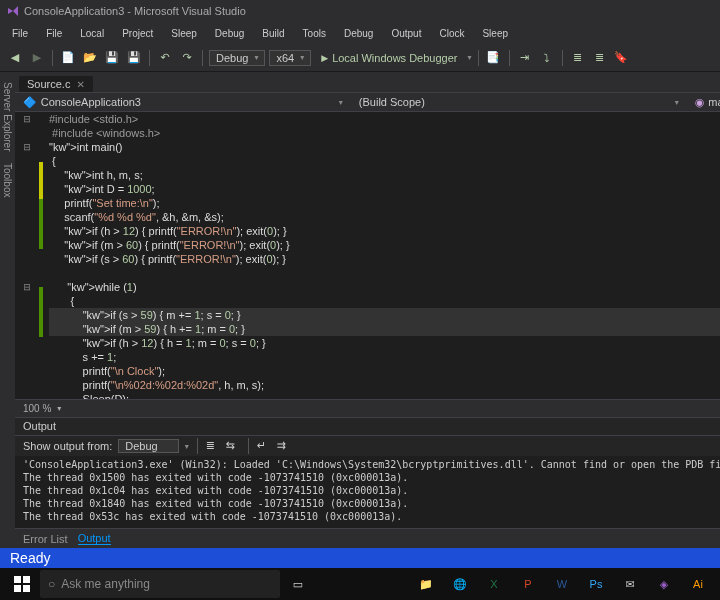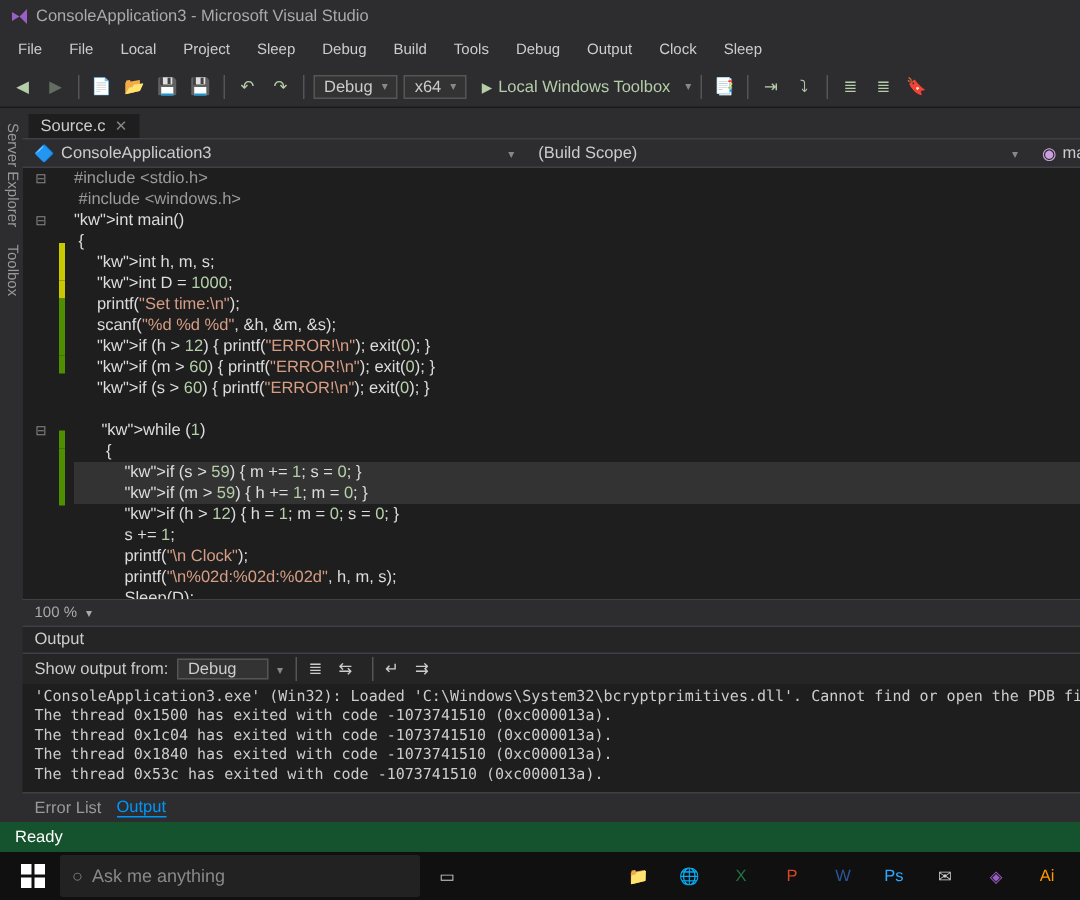--- a/index.html
+++ b/index.html
@@ -40,21 +40,21 @@
 .pp { color: #9b9b9b; }
 .zoom-bar { background: #2d2d30; height: 18px; display: flex; align-items: center; padding: 0 8px; font-size: 10px; color: #aaa; gap: 6px; border-top: 1px solid #3f3f46; }
 .output-panel { background: #252526; display: flex; flex-direction: column; border-top: 1px solid #3f3f46; }
 .output-head { height: 18px; padding: 2px 8px; font-size: 11px; color: #ccc; border-bottom: 1px solid #3f3f46; }
 .output-toolbar { height: 20px; display: flex; align-items: center; padding: 0 8px; gap: 6px; font-size: 11px; color: #ccc; }
 .output-toolbar .sel { background: #333; border: 1px solid #555; padding: 0 20px 0 6px; font-size: 11px; color: #ccc; }
 .output-body { height: 72px; background: #1e1e1e; font-family: Consolas, monospace; font-size: 10px; line-height: 13px; color: #ccc; padding: 2px 8px; overflow: auto; white-space: pre; }
 .bottom-tabs { height: 20px; background: #2d2d30; display: flex; align-items: center; padding: 0 8px; gap: 10px; font-size: 11px; border-top: 1px solid #3f3f46; }
 .bottom-tabs span { color: #999; }
 .bottom-tabs span.active { color: #0097fb; border-bottom: 1px solid #0097fb; }
-.statusbar { height: 20px; background: #14532d; color: #fff; display: flex; align-items: center; padding: 0 10px; font-size: 11px; }
+.statusbar { height: 20px; background: #1d4ed8; color: #fff; display: flex; align-items: center; padding: 0 10px; font-size: 14px; }
 .taskbar { height: 32px; background: #101010; display: flex; align-items: center; padding: 0 6px; gap: 2px; }
 .task-icon { width: 32px; height: 28px; display: flex; align-items: center; justify-content: center; }
 .search-box { flex: 1; max-width: 240px; background: #222; height: 28px; display: flex; align-items: center; padding: 0 8px; gap: 6px; color: #888; font-size: 12px; border-radius: 2px; }
 .task-right { margin-left: auto; display: flex; gap: 2px; }
 .tb-mini { width: 14px; height: 14px; }
 </style>
 </head>
 <body>
 
 <div class="titlebar">
@@ -86,21 +86,21 @@
   <div class="toolbar-icon">📄</div>
   <div class="toolbar-icon">📂</div>
   <div class="toolbar-icon">💾</div>
   <div class="toolbar-icon">💾</div>
   <div class="toolbar-sep"></div>
   <div class="toolbar-icon">↶</div>
   <div class="toolbar-icon">↷</div>
   <div class="toolbar-sep"></div>
   <div class="toolbar-sel">Debug</div>
   <div class="toolbar-sel">x64</div>
-  <div class="start-btn">Local Windows Toolbox</div>
+  <div class="start-btn">Local Windows Debugger</div>
   <span style="color:#888;font-size:8px">▾</span>
   <div class="toolbar-sep"></div>
   <div class="toolbar-icon">📑</div>
   <div class="toolbar-sep"></div>
   <div class="toolbar-icon">⇥</div>
   <div class="toolbar-icon">⤵</div>
   <div class="toolbar-sep"></div>
   <div class="toolbar-icon">≣</div>
   <div class="toolbar-icon">≣</div>
   <div class="toolbar-icon">🔖</div>

